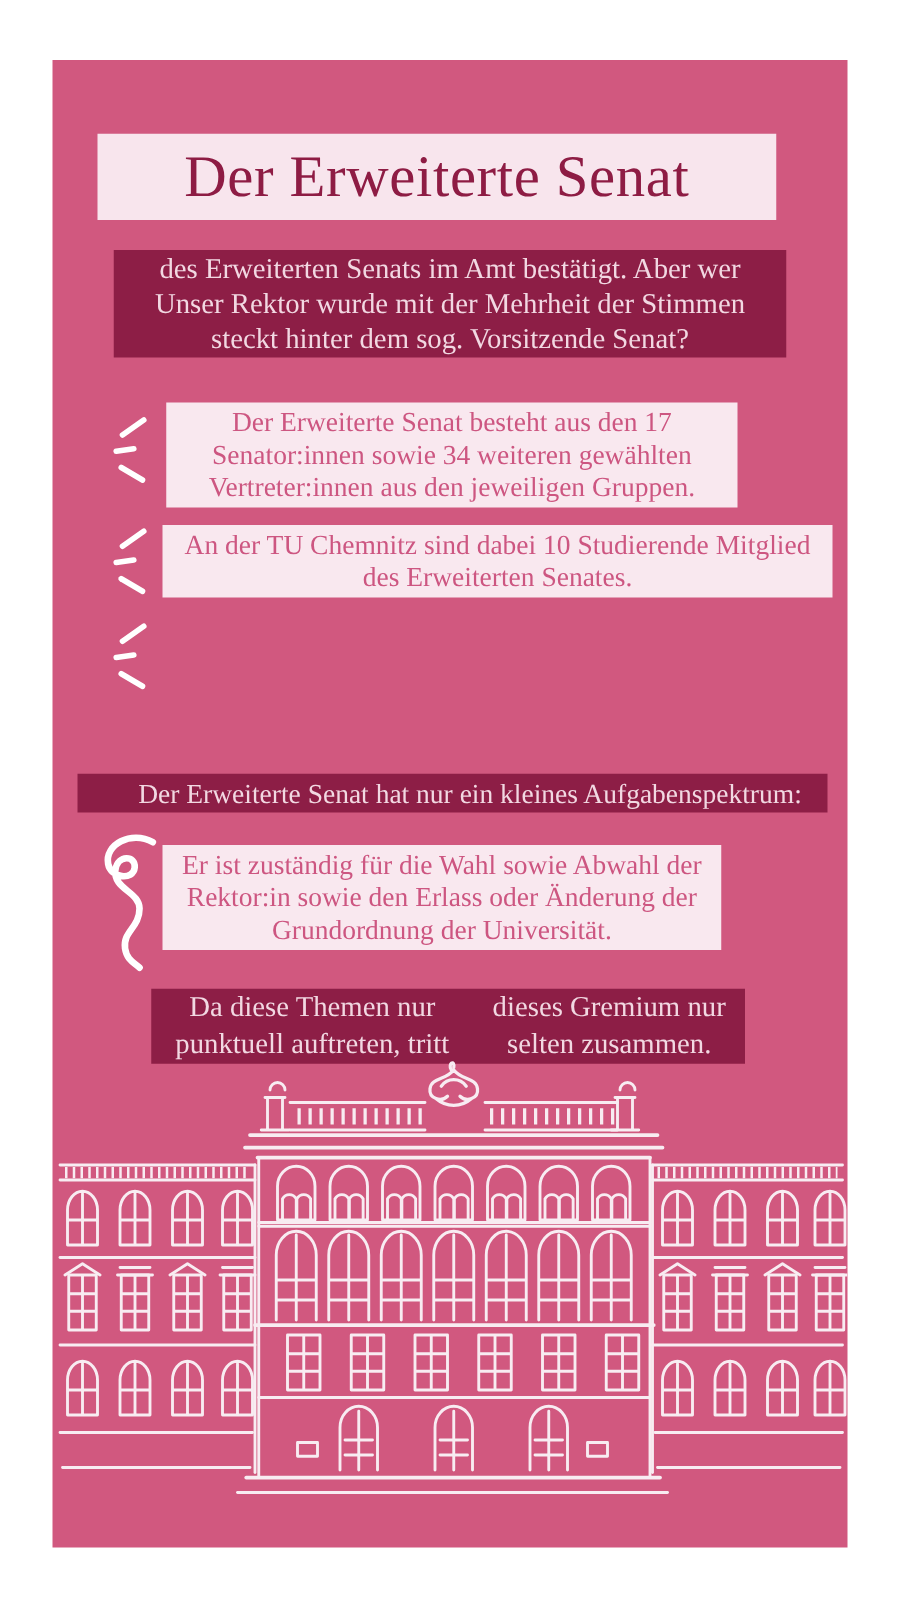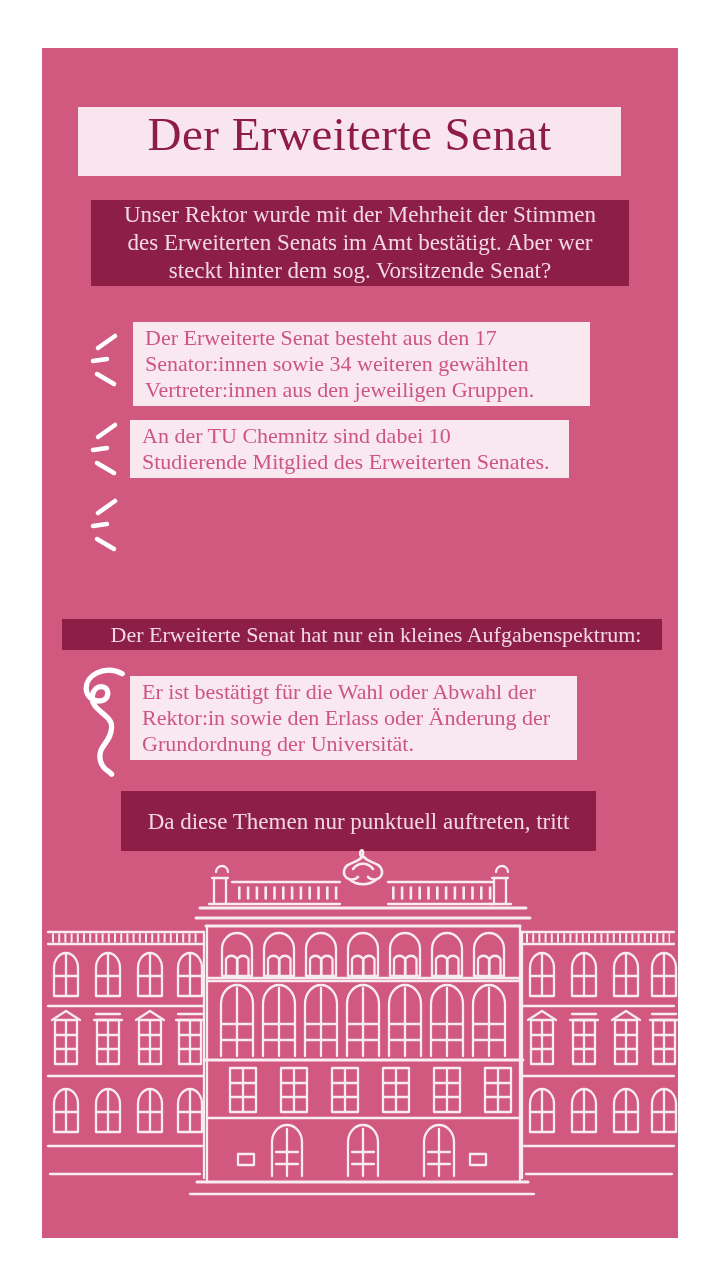--- a/index.html
+++ b/index.html
@@ -1,55 +1,55 @@
 <!DOCTYPE html>
 <html><head>
 <meta charset="utf-8">
 <style>
   html,body{margin:0;padding:0;}
   .page{position:relative;width:720px;height:1280px;background:#ffffff;overflow:hidden;
         font-family:"Liberation Serif", serif;}
   .card{position:absolute;left:42px;top:48px;width:636px;height:1190px;background:#d1587f;overflow:hidden;}
 
   .title-box{position:absolute;left:36px;top:59px;width:543px;height:69px;background:#f8e5ed;
-             color:#8e1c44;font-size:47px;display:flex;align-items:flex-start;justify-content:center;
+             color:#8e1c44;font-size:47px;display:flex;align-items:center;justify-content:center;
              letter-spacing:0.5px;}
   .dark-box{background:#8d1e46;color:#f2d8e2;text-align:center;box-sizing:border-box;}
   .intro-box{position:absolute;left:49px;top:152px;width:538px;height:86px;font-size:23px;
              line-height:28px;display:flex;flex-direction:column;justify-content:center;}
   .light-box{position:absolute;background:#f9e8ef;color:#cd5681;font-size:22px;line-height:26px;
-             padding:3px 12px;box-sizing:border-box;text-align:left;}
+             padding:3px 12px;box-sizing:border-box;text-align:center;}
   .fact-box-1{left:91px;top:274px;width:457px;}
-  .fact-box-2{left:88px;top:372px;width:439px;}
+  .fact-box-2{left:88px;top:372px;width:536px;}
   .fact-box-3{left:88px;top:444px;width:498px;}
   .banner{position:absolute;left:20px;top:571px;width:600px;height:31px;font-size:22px;
           line-height:31px;padding-left:28px;}
   .task-box{left:88px;top:628px;width:447px;}
   .outro-box{position:absolute;left:79px;top:743px;width:475px;height:60px;font-size:23px;
-             line-height:29px;display:flex;flex-direction:column;justify-content:center;}
+             line-height:29px;display:flex;flex-direction:row;justify-content:center;}
   .marks{position:absolute;width:36px;height:60px;}
   .marks-1{left:46px;top:283px;}
   .marks-2{left:46px;top:372px;}
   .marks-3{left:46px;top:448px;}
   .squiggle{position:absolute;left:30px;top:618px;width:58px;height:112px;}
   .building{position:absolute;left:0px;top:800px;width:636px;height:390px;}
 </style>
 </head>
 <body>
 
 <div class="page">
   <div class="card">
 
     <div class="title-box">
       <span>Der Erweiterte Senat</span>
     </div>
 
     <div class="dark-box intro-box">
+      <div>des Erweiterten Senats im Amt bestätigt. Aber wer</div>
       <div>Unser Rektor wurde mit der Mehrheit der Stimmen</div>
-      <div>des Erweiterten Senats im Amt bestätigt. Aber wer</div>
       <div>steckt hinter dem sog. Vorsitzende Senat?</div>
     </div>
 
     <svg class="marks marks-1" viewBox="0 0 36 60">
       <g stroke="#ffffff" stroke-width="4.5" stroke-linecap="round" fill="none">
         <path d="M10,17 L27,5"></path>
           <path d="M5,30 L19,28"></path>
           <path d="M9,43 L26,53"></path>
       </g>
     </svg>
@@ -77,25 +77,26 @@
     </svg>
 
     <div class="dark-box banner">
       <span>Der Erweiterte Senat hat nur ein kleines Aufgabenspektrum:</span>
     </div>
 
     <svg class="squiggle" viewBox="0 0 60 116">
       <path d="M52,8 C34,-2 12,10 15,26 C17,38 36,40 37,29 C38,19 23,18 21,31 C19,47 41,49 41,63 C41,79 27,82 29,96 C30.5,106 37,108 41,112" stroke="#ffffff" stroke-width="5.5" stroke-linecap="round" fill="none"></path>
     </svg>
     <div class="light-box task-box">
-      <span>Er ist bestätigt für die Wahl oder Abwahl der Rektor:in sowie den Erlass oder Änderung der Grundordnung der Universität.</span>
+      <span>Er ist zuständig für die Wahl sowie Abwahl der Rektor:in sowie den Erlass oder Änderung der Grundordnung der Universität.</span>
     </div>
 
     <div class="dark-box outro-box">
       <div>Da diese Themen nur punktuell auftreten, tritt</div>
+      <div>dieses Gremium nur selten zusammen.</div>
     </div>
 
     <svg class="building" viewBox="0 0 636 390">
       <defs>
         <path id="winAA" d="M0,44 V17 a15,16 0 0 1 30,0 V44 Z M4,44 V27 a6.5,7 0 0 1 11,0 V44 M15.5,44 V27 a6.5,7 0 0 1 11,0 V44"></path>
         <path id="winTall" d="M0,72 V20 a16,19 0 0 1 32,0 V72 M16,4 V72 M0,40 H32 M0,56 H32"></path>
         <path id="winRect" d="M0,0 H26 V44 H0 Z M13,0 V44 M0,15 H26 M0,29 H26"></path>
         <path id="winWingArch" d="M0,44 V16 a12,15 0 0 1 24,0 V44 Z M12,3 V44 M0,24 H24"></path>
         <path id="winWingRect" d="M0,0 H22 V44 H0 Z M11,0 V44 M0,15 H22 M0,29 H22"></path>
         <path id="pedTri" d="M-3,0 L11,-9 L25,0"></path>

